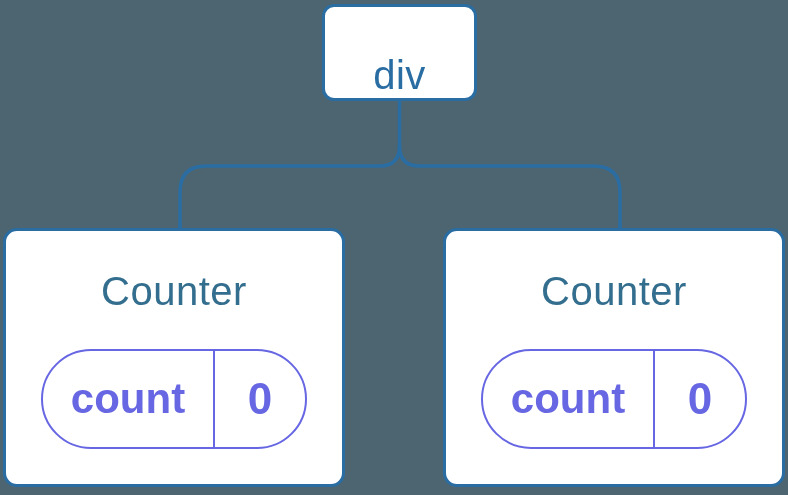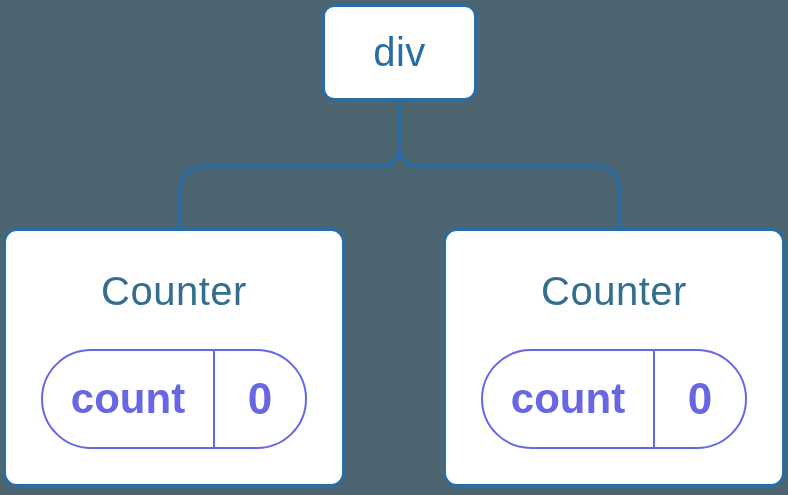--- a/index.html
+++ b/index.html
@@ -33,21 +33,21 @@
     stroke-linecap: round;
   }
   .node-root {
     position: absolute;
     left: 322px; top: 4px;
     width: 155px; height: 97px;
     background: var(--node_bg);
     border: 3px solid var(--blue);
     border-radius: 12px;
     display: flex;
-    align-items: center;
+    align-items: flex-end;
     justify-content: center;
     color: var(--blue);
     font-size: 40px;
     font-weight: 500;
     letter-spacing: 0.5px;
   }
   .card {
     position: absolute;
     top: 228px;
     width: 342px; height: 259px;

